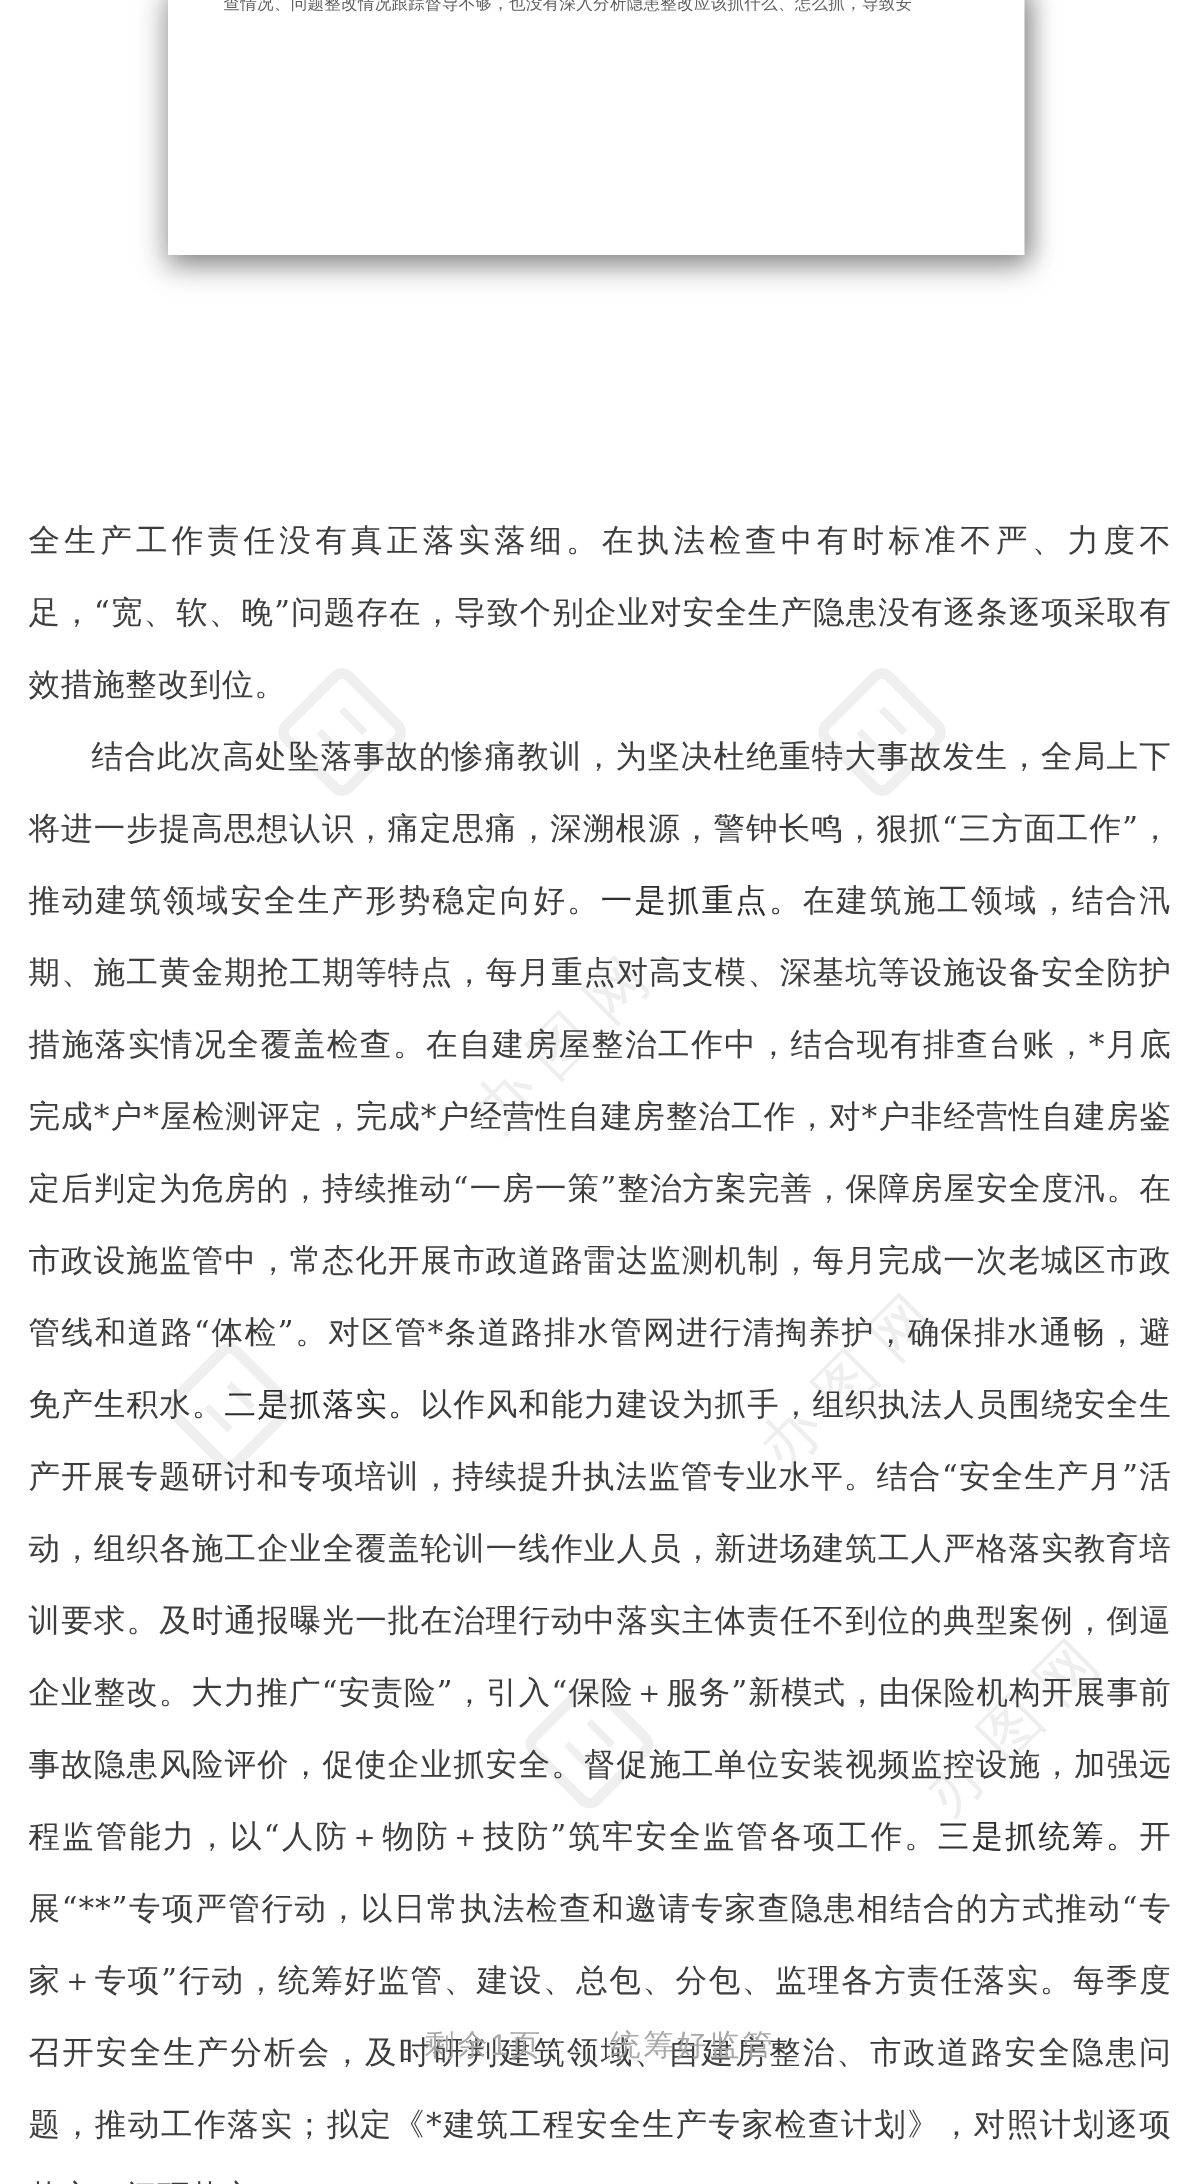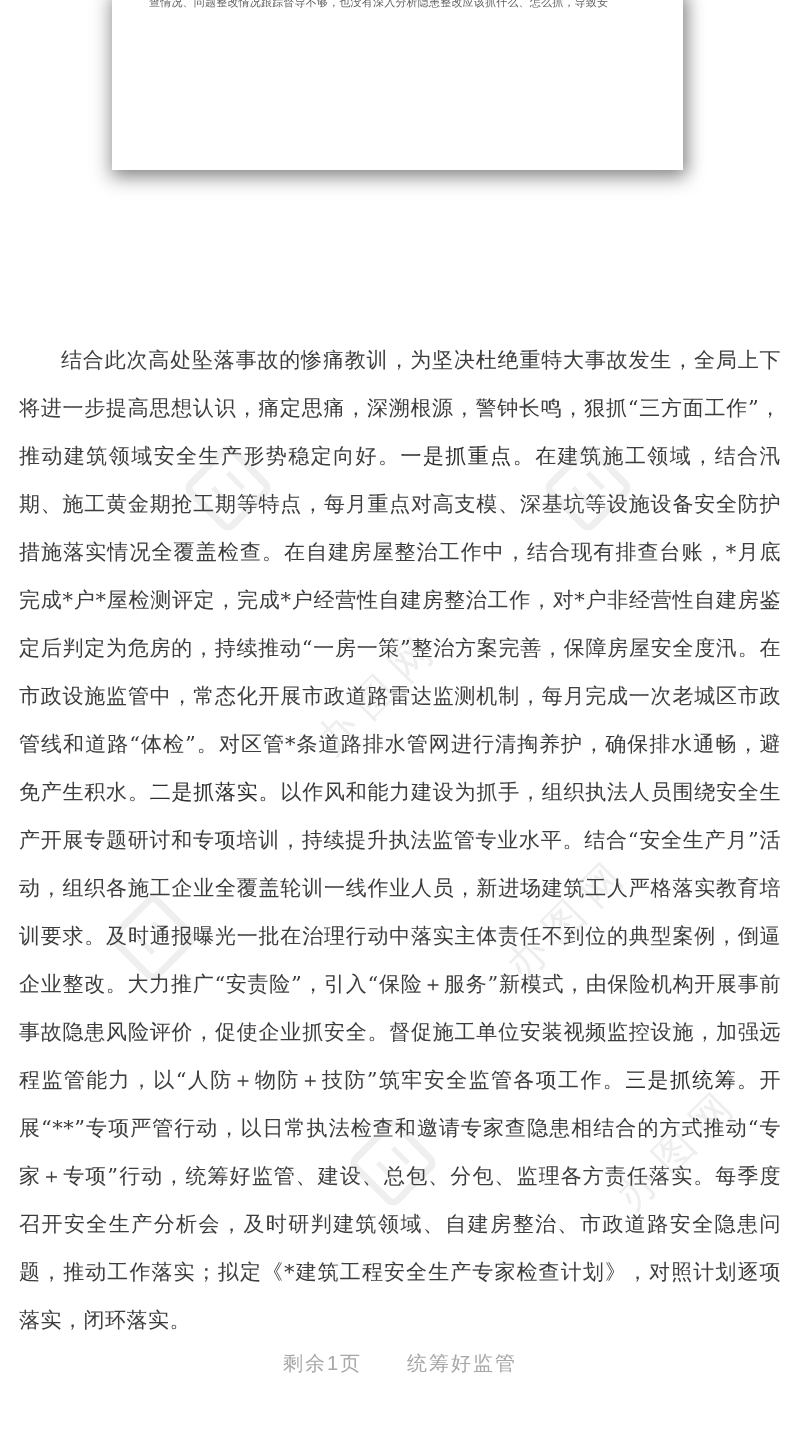--- a/index.html
+++ b/index.html
@@ -136,20 +136,21 @@
         <div class="wm-diamond-bars"></div>
       </div>
       <div class="wm-item" style="left: 600px; top: 1120px;">办图网</div>
     </div>
 
   <div class="prev-card">
     <div class="prev-card-text">查情况、问题整改情况跟踪督导不够，也没有深入分析隐患整改应该抓什么、怎么抓，导致安</div>
   </div>
 
   <div class="doc-body" id="doc-body">
+      <p><span>全生产工作责任没有真正落实落细。在执法检查中有时标准不严、力度不足，“宽、软、晚”问题存在，导致个别企业对安全生产隐患没有逐条逐项采取有效措施整改到位。</span></p>
       <p class="indent"><span>结合此次高处坠落事故的惨痛教训，为坚决杜绝重特大事故发生，全局上下将进一步提高思想认识，痛定思痛，深溯根源，警钟长鸣，狠抓“三方面工作”，推动建筑领域安全生产形势稳定向好。</span><span class="run-bold">一是抓重点。</span><span>在建筑施工领域，结合汛期、施工黄金期抢工期等特点，每月重点对高支模、深基坑等设施设备安全防护措施落实情况全覆盖检查。在自建房屋整治工作中，结合现有排查台账，*月底完成*户*屋检测评定，完成*户经营性自建房整治工作，对*户非经营性自建房鉴定后判定为危房的，持续推动“一房一策”整治方案完善，保障房屋安全度汛。在市政设施监管中，常态化开展市政道路雷达监测机制，每月完成一次老城区市政管线和道路“体检”。对区管*条道路排水管网进行清掏养护，确保排水通畅，避免产生积水。</span><span class="run-bold">二是抓落实。</span><span>以作风和能力建设为抓手，组织执法人员围绕安全生产开展专题研讨和专项培训，持续提升执法监管专业水平。结合“安全生产月”活动，组织各施工企业全覆盖轮训一线作业人员，新进场建筑工人严格落实教育培训要求。及时通报曝光一批在治理行动中落实主体责任不到位的典型案例，倒逼企业整改。大力推广“安责险”，引入“保险＋服务”新模式，由保险机构开展事前事故隐患风险评价，促使企业抓安全。督促施工单位安装视频监控设施，加强远程监管能力，以“人防＋物防＋技防”筑牢安全监管各项工作。</span><span class="run-bold">三是抓统筹。</span><span>开展“**”专项严管行动，以日常执法检查和邀请专家查隐患相结合的方式推动“专家＋专项”行动，统筹好监管、建设、总包、分包、监理各方责任落实。每季度召开安全生产分析会，及时研判建筑领域、自建房整治、市政道路安全隐患问题，推动工作落实；拟定《*建筑工程安全生产专家检查计划》，对照计划逐项落实，闭环落实。</span></p>
     </div>
 
   <div class="footer-hint">
     <span>剩余1页</span>
     <span>统筹好监管</span>
   </div>
 
 </div>
 

